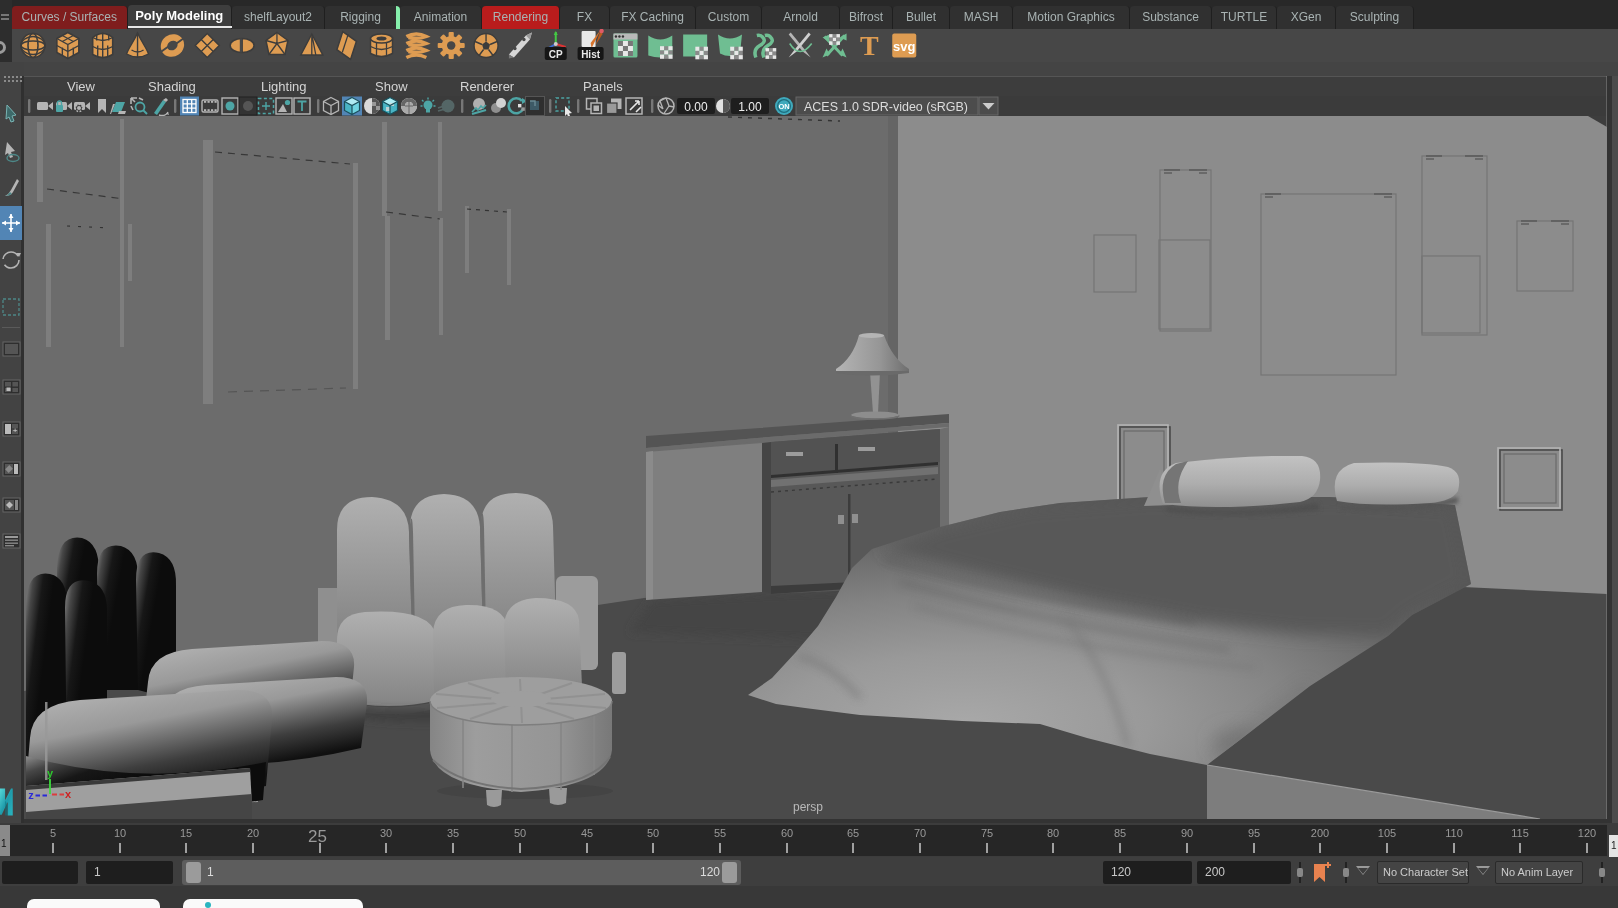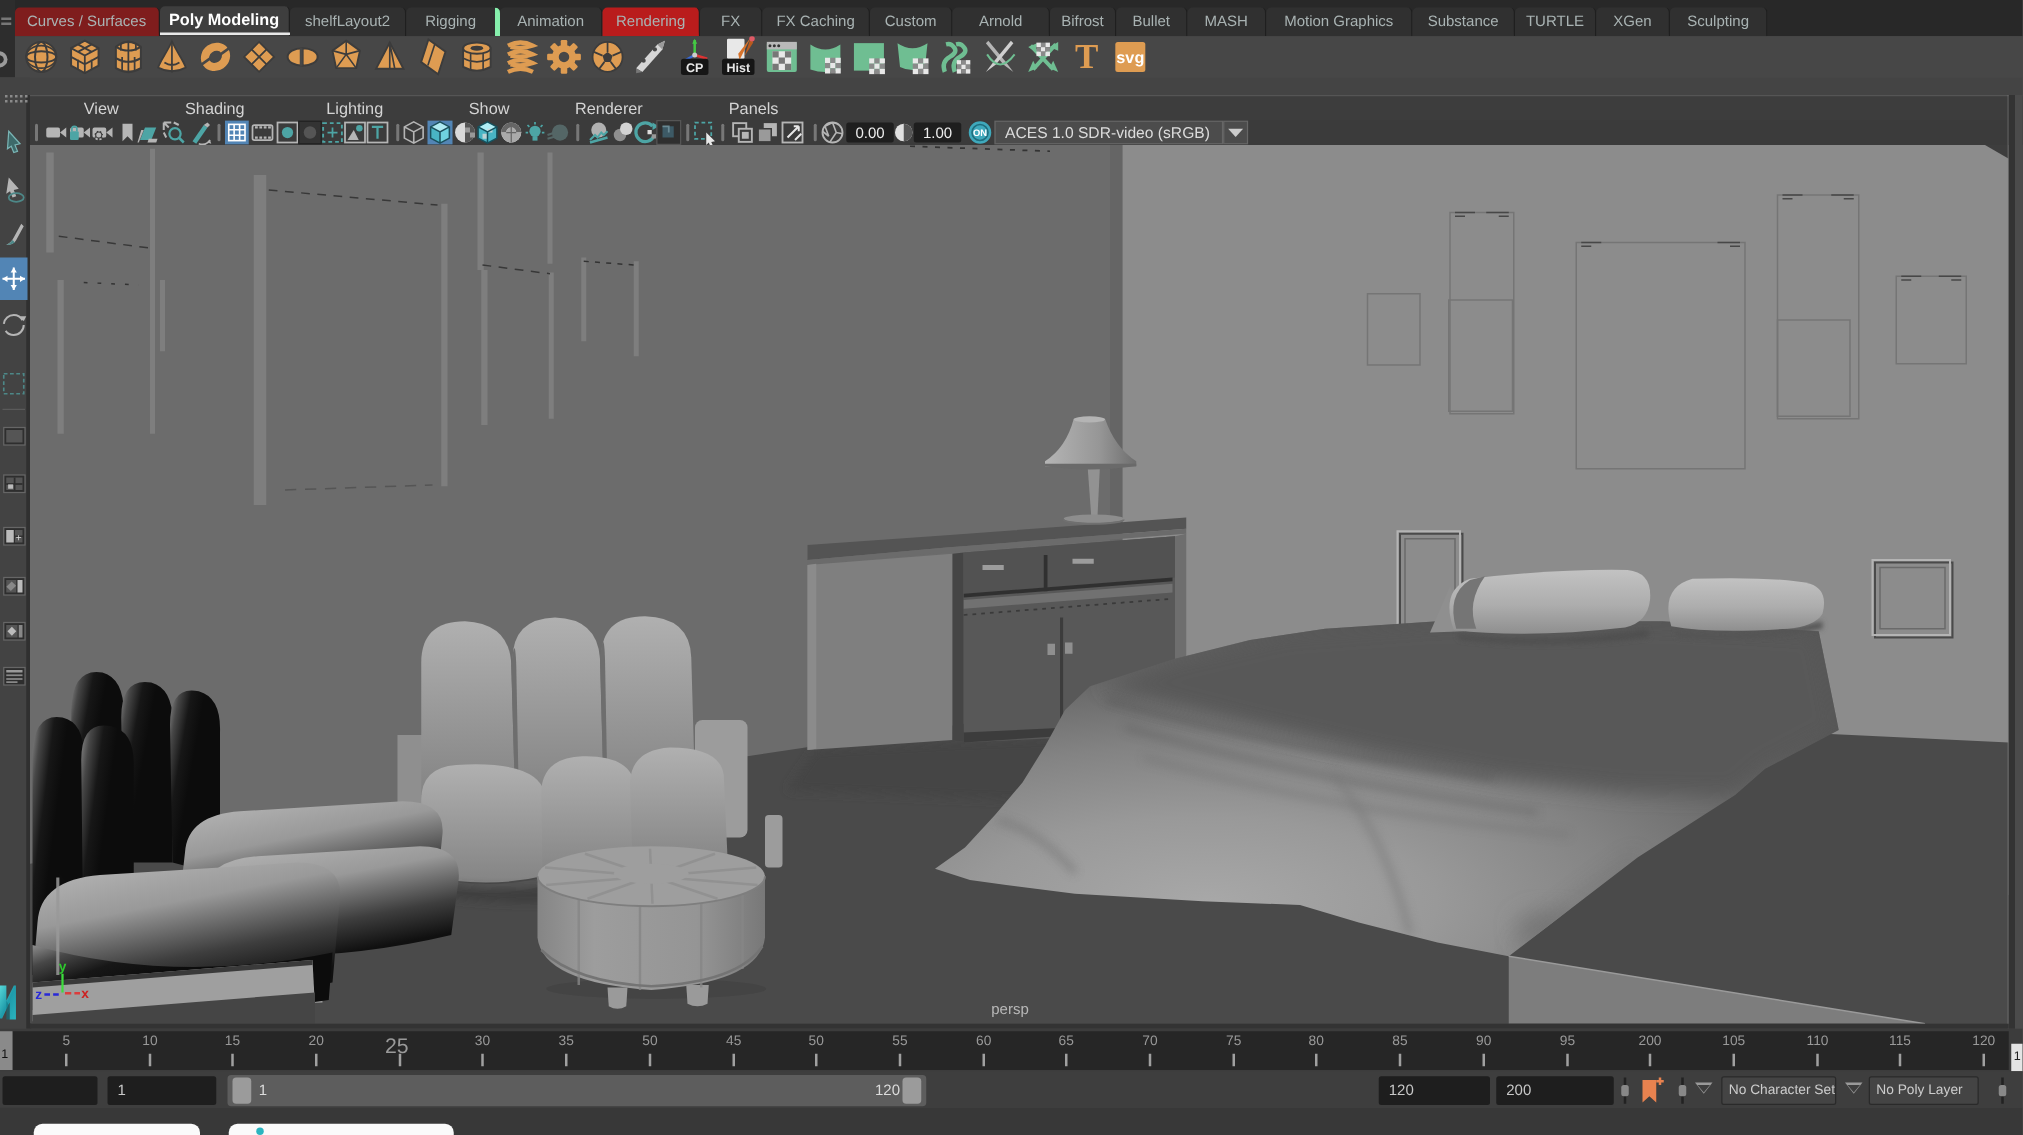--- a/index.html
+++ b/index.html
@@ -783,19 +783,19 @@
 <path d="M4,3 L15,3 L15,21 L9.5,16 L4,21 Z" fill="#e8824f"></path>
 <path d="M15,2 L21,2 M18,-1 L18,5" stroke="#e8824f" stroke-width="2" transform="translate(0,2)"></path>
     </svg>
 <div class="abs" style="left:1345px;top:862px;width:2px;height:21px;background:#222"></div>
     <div class="abs" style="left:1343px;top:868px;width:6px;height:9px;background:#888;border-radius:2px"></div>
 <div class="abs" style="left:1356px;top:866px;width:0;height:0;border-left:7px solid transparent;border-right:7px solid transparent;border-top:9px solid #9a9a9a"></div>
 <div class="abs" style="left:1358px;top:868px;width:0;height:0;border-left:5px solid transparent;border-right:5px solid transparent;border-top:6px solid #3e3e3e"></div>
 <div class="abs" style="left:1377px;top:861px;width:92px;height:23px;background:#444;border:1px solid #2a2a2a;border-radius:2px;color:#ccc;font-size:11px;line-height:21px;padding-left:5px">No Character Set</div>
 <div class="abs" style="left:1476px;top:866px;width:0;height:0;border-left:7px solid transparent;border-right:7px solid transparent;border-top:9px solid #9a9a9a"></div>
 <div class="abs" style="left:1478px;top:868px;width:0;height:0;border-left:5px solid transparent;border-right:5px solid transparent;border-top:6px solid #3e3e3e"></div>
-<div class="abs" style="left:1495px;top:861px;width:88px;height:23px;background:#444;border:1px solid #2a2a2a;border-radius:2px;color:#ccc;font-size:11px;line-height:21px;padding-left:5px">No Poly Layer</div>
+<div class="abs" style="left:1495px;top:861px;width:88px;height:23px;background:#444;border:1px solid #2a2a2a;border-radius:2px;color:#ccc;font-size:11px;line-height:21px;padding-left:5px">No Anim Layer</div>
 <div class="abs" style="left:1601px;top:862px;width:2px;height:21px;background:#222"></div>
     <div class="abs" style="left:1599px;top:868px;width:6px;height:9px;background:#888;border-radius:2px"></div>
 <div class="abs" style="left:0;top:886px;width:1618px;height:22px;background:#383838"></div>
 <div class="abs" style="left:27px;top:899px;width:133px;height:9px;background:#fafafa;border-radius:7px 7px 0 0"></div>
 <div class="abs" style="left:183px;top:899px;width:180px;height:9px;background:#fafafa;border-radius:7px 7px 0 0"></div>
 <div class="abs" style="left:205px;top:902px;width:6px;height:6px;background:#2ab5c0;border-radius:50%"></div>
 </div>
 </body></html>

